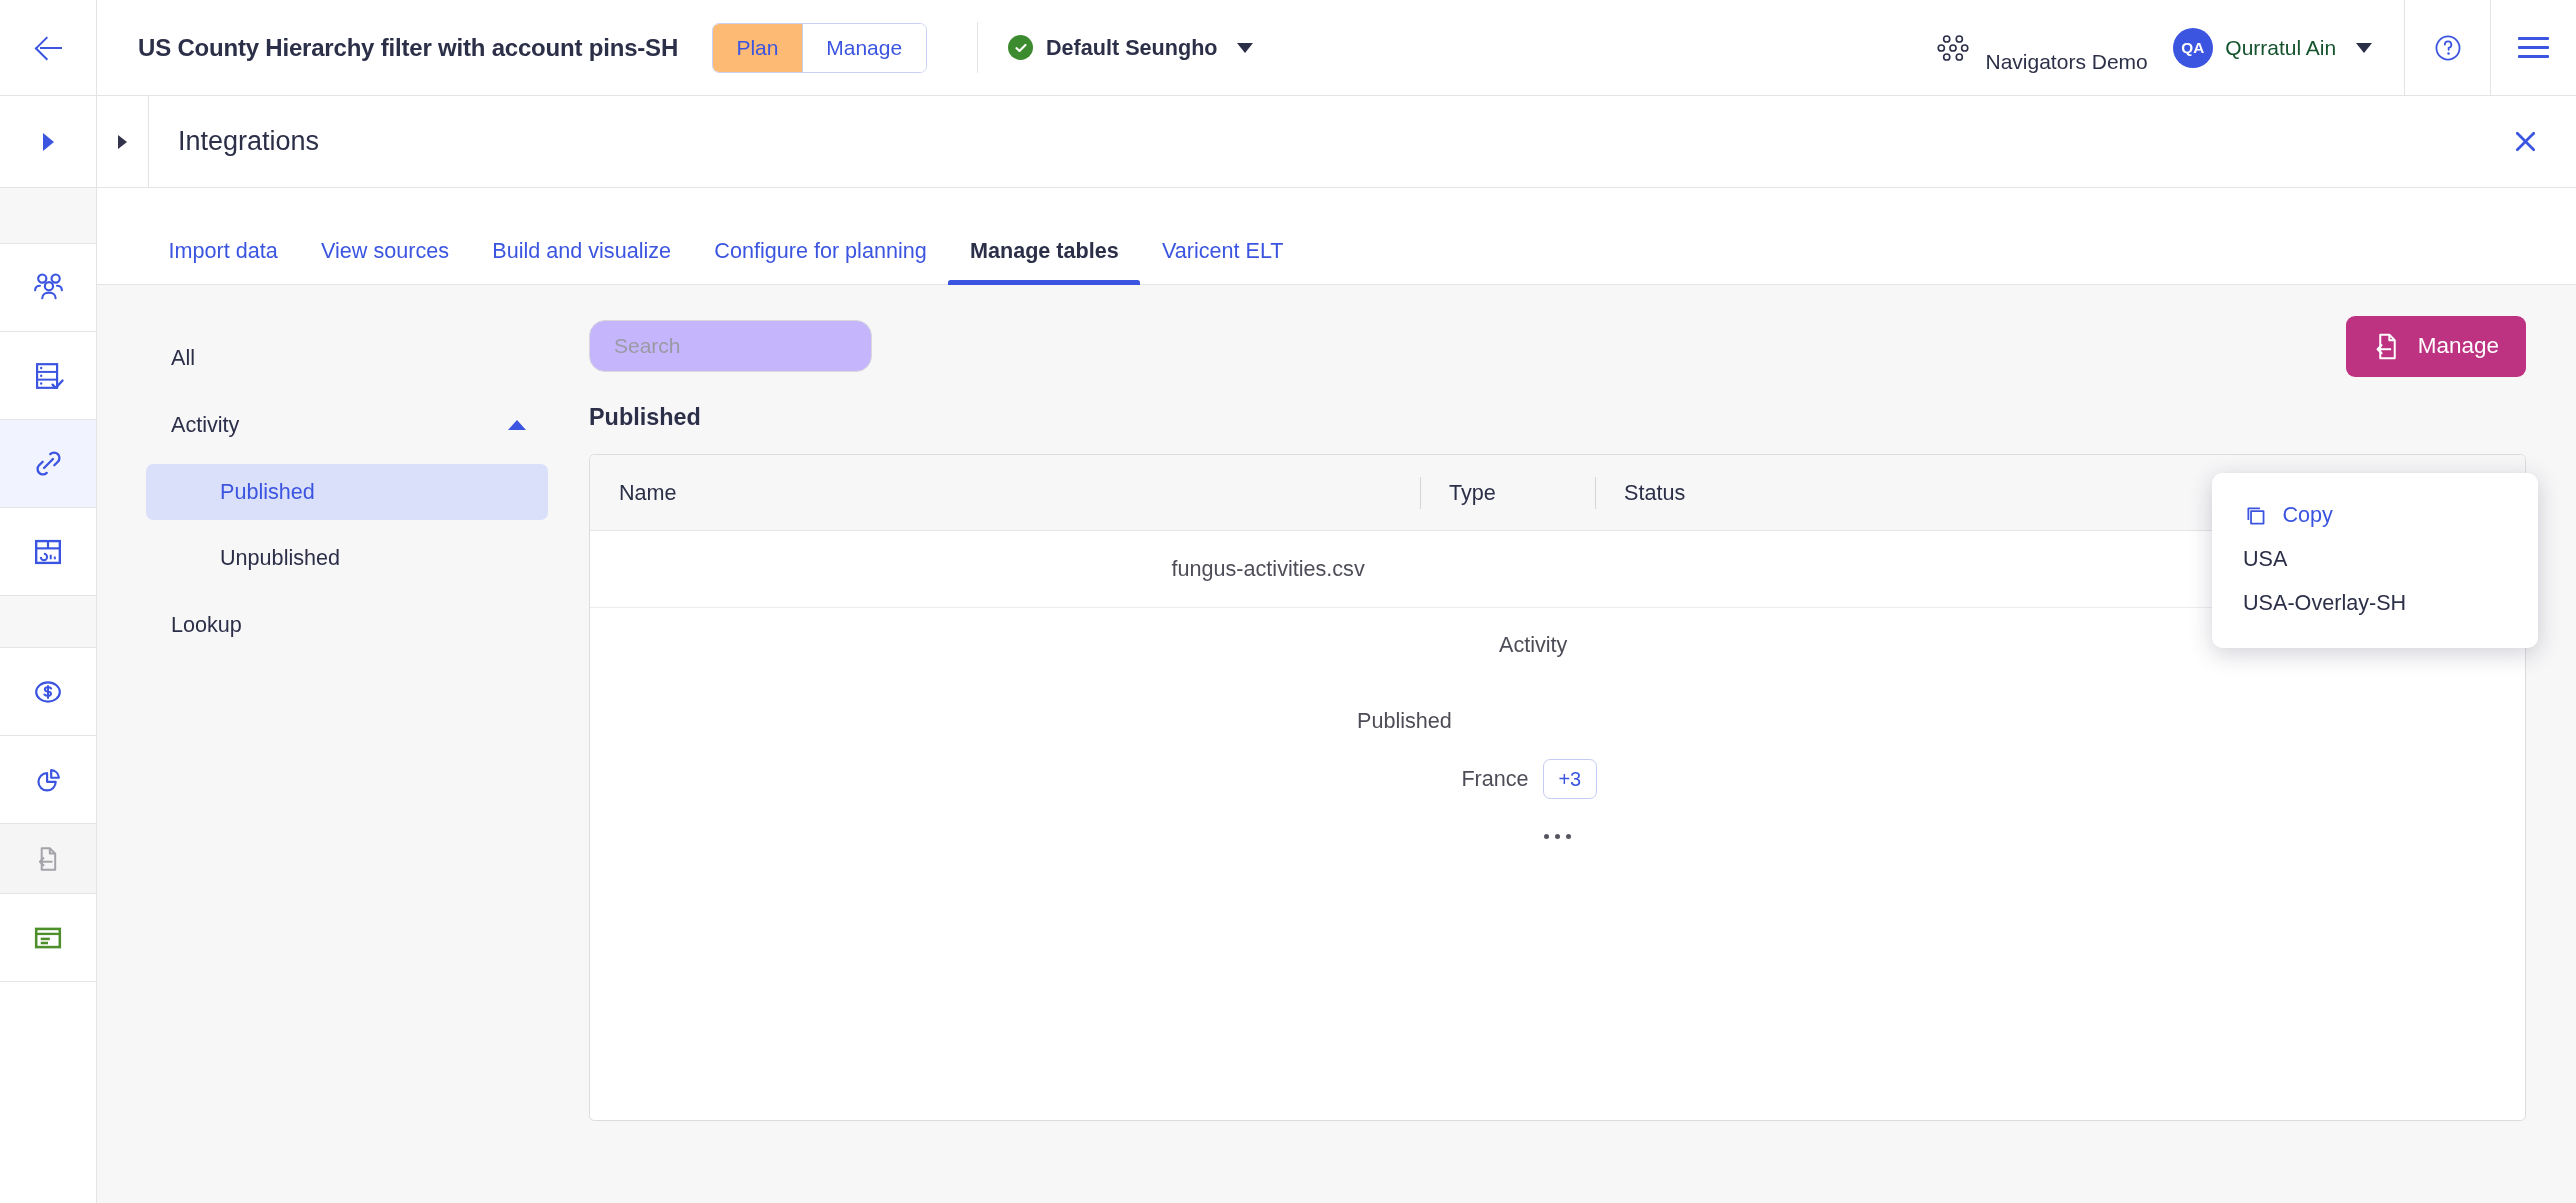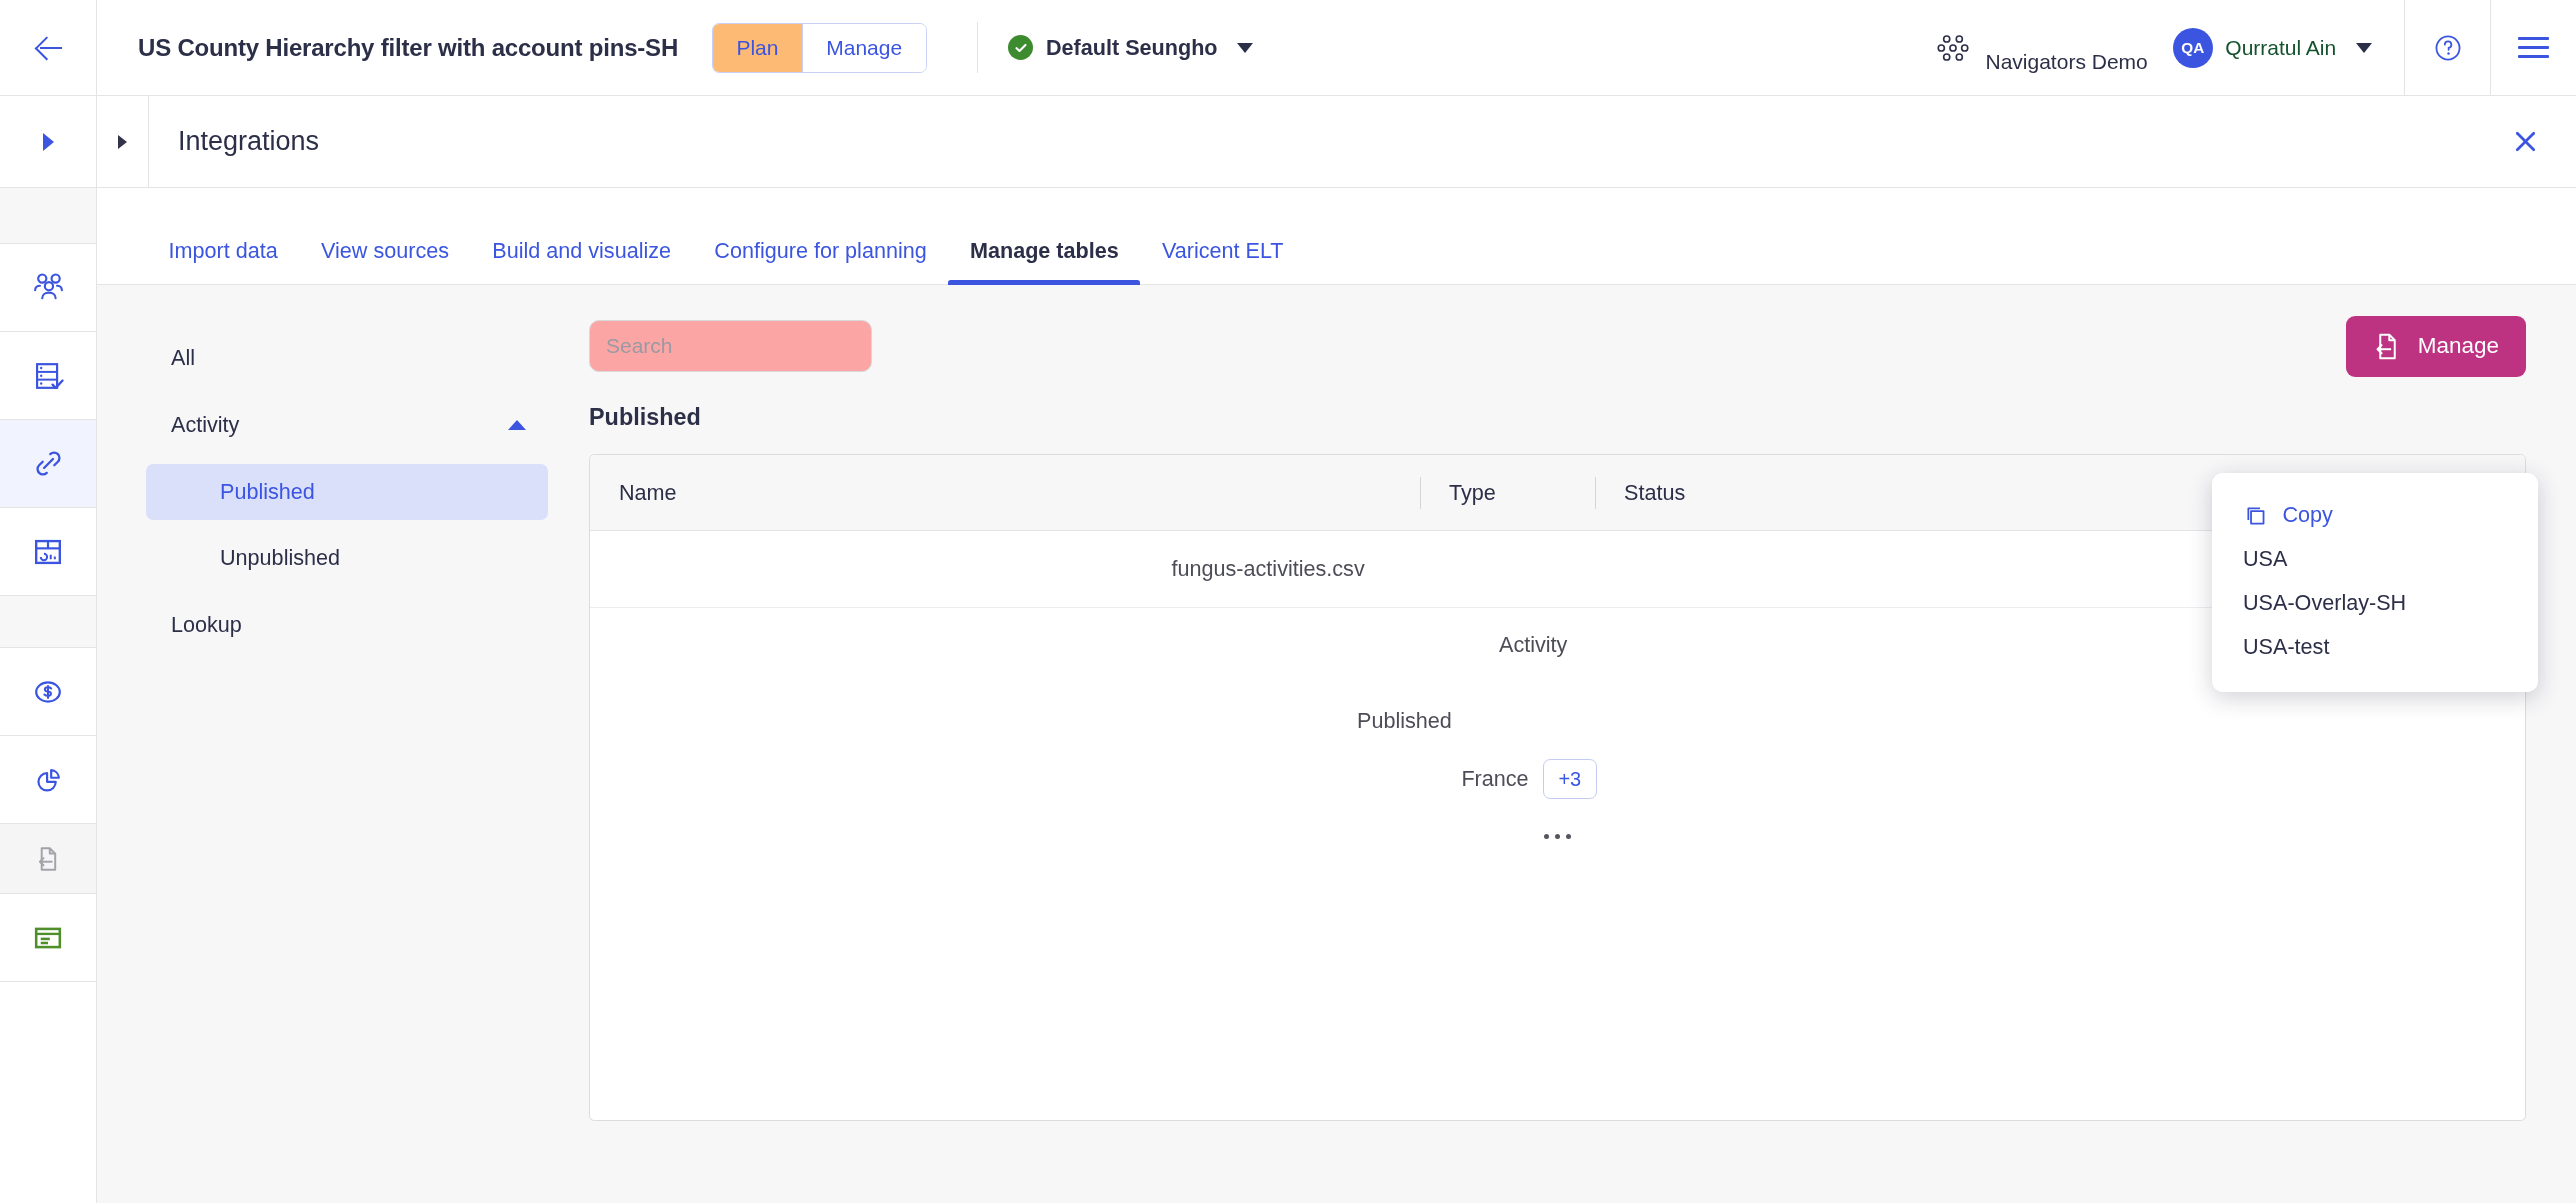--- a/index.html
+++ b/index.html
@@ -306,25 +306,25 @@
     padding-top: 32px;
     padding-right: 50px;
     position: relative;
   }
   .toolbar-row {
     display: flex; align-items: center;
     height: 58px;
   }
   .search-box {
     width: 283px; height: 52px;
-    background: #fca5a5;
+    background: #c4b5fd;
     border: 0.9px solid #d8d8dc;
-    border-radius: 10px;
-    display: flex; align-items: center;
-    padding: 0 16px;
+    border-radius: 16px;
+    display: flex; align-items: center;
+    padding: 0 24px;
   }
   .search-box input {
     flex: 1;
     border: none; outline: none; background: transparent;
     font-size: 21px; color: #4a4a58;
     font-family: "Liberation Sans", sans-serif;
   }
   .search-box input::placeholder { color: #9a9aa3; }
 
   .import-btn {
@@ -693,18 +693,17 @@
     <div class="popover">
       <div class="pop-item copy">
         <svg width="25" height="25" viewBox="0 0 28 28">
           <rect x="9" y="9" width="14" height="14" fill="none" stroke="#3b55e0" stroke-width="2" stroke-linejoin="round"></rect>
           <path d="M6 19 V6 h13" fill="none" stroke="#3b55e0" stroke-width="2" stroke-linejoin="round"></path>
         </svg>
         <span>Copy</span>
       </div>
       <div class="pop-item">USA</div>
       <div class="pop-item">USA-Overlay-SH</div>
-      <div class="pop-item">USA-test</div>
     </div>
 
   </div>
 </div>
 
 
 </body></html>

